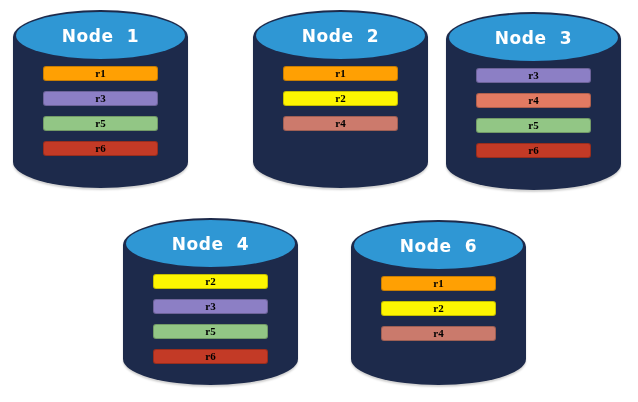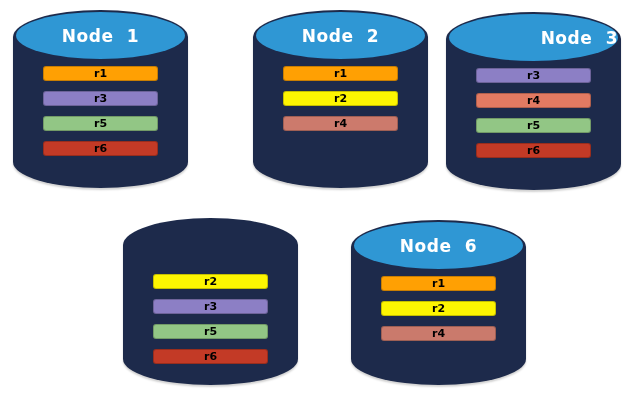--- a/index.html
+++ b/index.html
@@ -32,21 +32,21 @@
   }
   .node-label {
     color: #ffffff;
     font-size: 17px;
     font-weight: bold;
     word-spacing: 7px;
     letter-spacing: 0.5px;
   }
   .replicas {
     position: absolute; top: 56px; left: 30px; right: 30px;
-    display: flex; flex-direction: column; gap: 10px;
+    display: flex; flex-direction: column; gap: 10px; font-family: Liberation Serif, serif;
   }
   .replica-bar {
     height: 13px;
     border-radius: 3px;
     border: 1px solid rgba(0,0,0,0.22);
     display: flex; align-items: center; justify-content: center;
     box-sizing: content-box;
   }
   .replica-label {
     color: #000000;
@@ -92,40 +92,43 @@
         <div class="replica-bar" style="background: rgb(253, 245, 1);">
       <span class="replica-label" style="color: rgb(0, 0, 0);">r2</span>
     </div>
         <div class="replica-bar" style="background: rgb(204, 122, 108);">
       <span class="replica-label" style="color: rgb(0, 0, 0);">r4</span>
     </div>
       </div>
     </div>
     <div class="node node-3">
       <div class="cyl-body" style="background: rgb(29, 42, 75);"></div>
-      <div class="cyl-top" style="background: rgb(47, 151, 212); justify-content: flex-end;">
+      <div class="cyl-top" style="background: rgb(47, 151, 212);">
         <span class="node-label" style="color: rgb(255, 255, 255);">Node 3</span>
       </div>
       <div class="replicas">
         <div class="replica-bar" style="background: rgb(140, 127, 197);">
       <span class="replica-label" style="color: rgb(0, 0, 0);">r3</span>
     </div>
         <div class="replica-bar" style="background: rgb(226, 122, 98);">
       <span class="replica-label" style="color: rgb(0, 0, 0);">r4</span>
     </div>
         <div class="replica-bar" style="background: rgb(146, 198, 133);">
       <span class="replica-label" style="color: rgb(0, 0, 0);">r5</span>
     </div>
         <div class="replica-bar" style="background: rgb(195, 58, 38);">
       <span class="replica-label" style="color: rgb(0, 0, 0);">r6</span>
     </div>
       </div>
     </div>
     <div class="node node-4">
       <div class="cyl-body" style="background: rgb(29, 42, 75);"></div>
+      <div class="cyl-top" style="background: rgb(47, 151, 212);">
+        <span class="node-label" style="color: rgb(255, 255, 255);">Node 4</span>
+      </div>
       <div class="replicas">
         <div class="replica-bar" style="background: rgb(253, 245, 1);">
       <span class="replica-label" style="color: rgb(0, 0, 0);">r2</span>
     </div>
         <div class="replica-bar" style="background: rgb(140, 127, 197);">
       <span class="replica-label" style="color: rgb(0, 0, 0);">r3</span>
     </div>
         <div class="replica-bar" style="background: rgb(146, 198, 133);">
       <span class="replica-label" style="color: rgb(0, 0, 0);">r5</span>
     </div>

